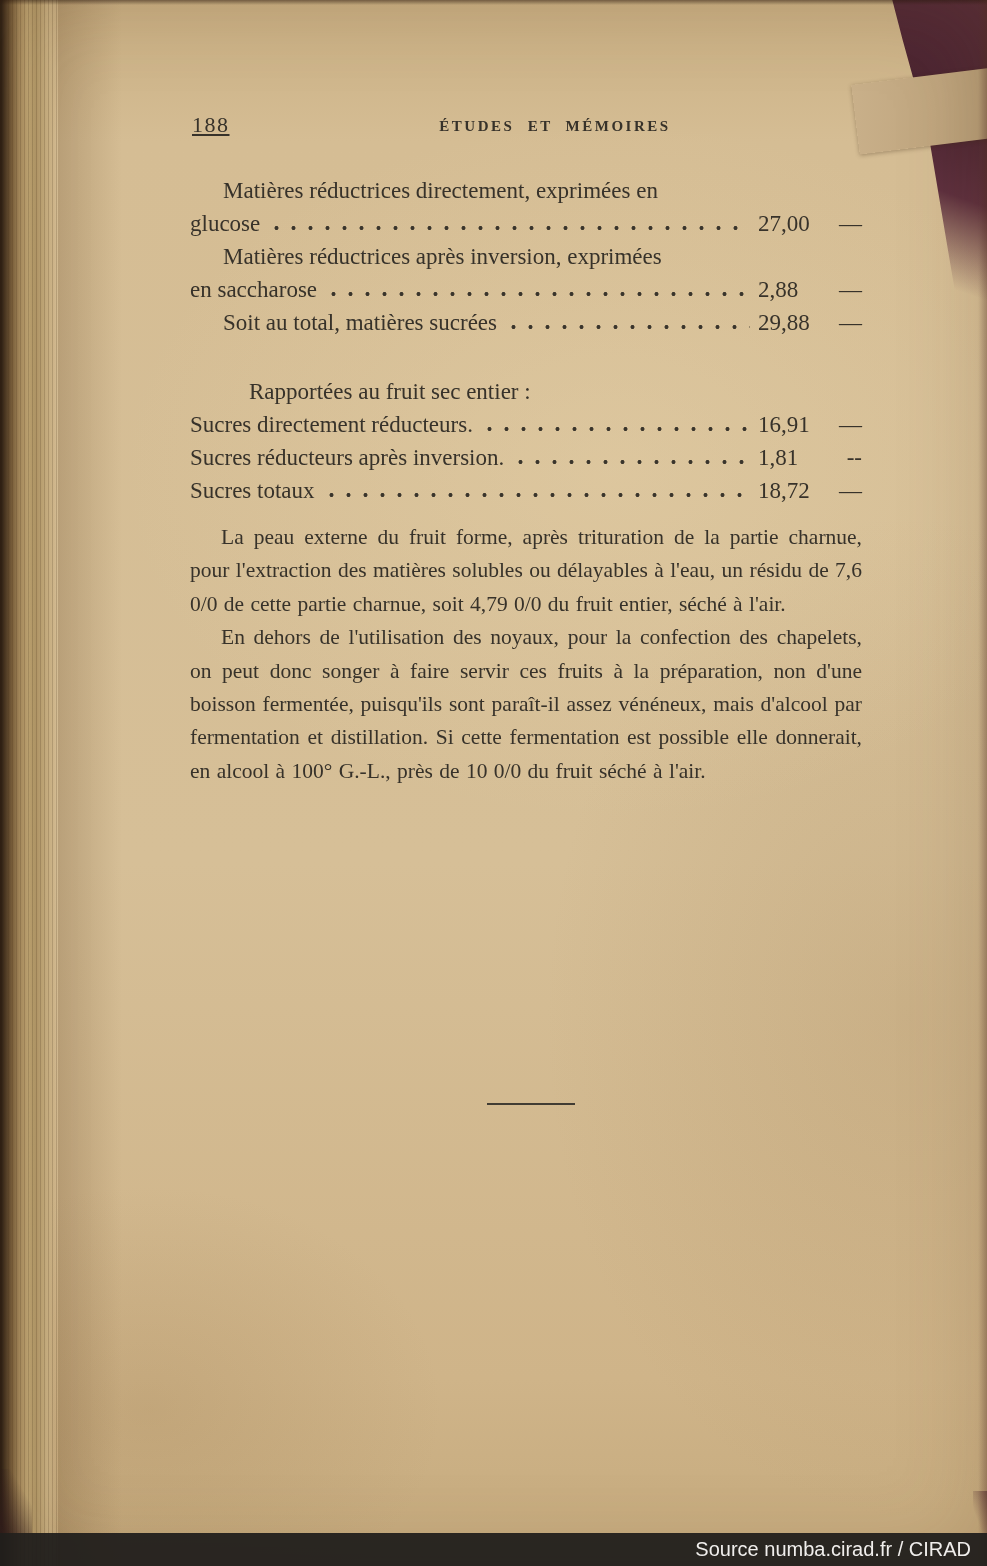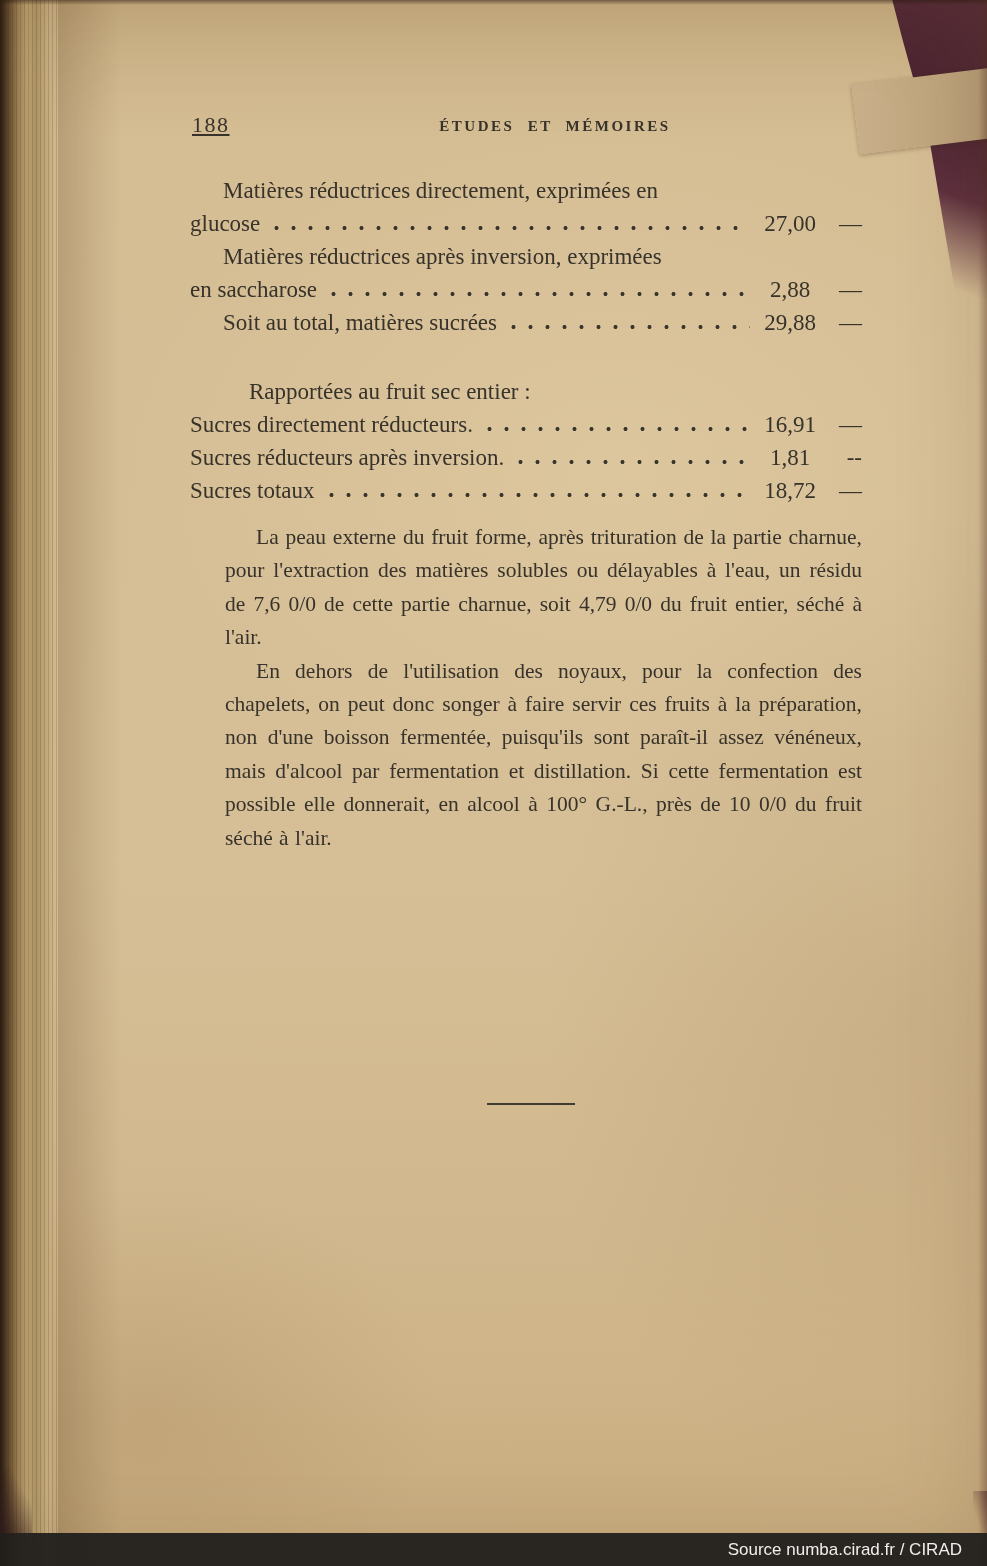--- a/index.html
+++ b/index.html
@@ -82,41 +82,41 @@
   .sugar-table { margin-top: 22px; font-size: 23px; line-height: 33px; }
   .ind1 { padding-left: 33px; }
   .ind2 { padding-left: 59px; margin-top: 36px; }
   .t-row { display: flex; align-items: baseline; }
   .t-label { white-space: nowrap; }
   .leader {
     flex: 1 1 auto; height: 6px; margin: 0 8px 0 14px;
     background-image: radial-gradient(circle at 2.5px 3px, #3a352c 1.7px, rgba(0,0,0,0) 2.3px);
     background-size: 17px 6px; background-repeat: repeat-x; background-position: left bottom;
   }
-  .t-value { flex: 0 0 64px; text-align: center; white-space: nowrap; }
+  .t-value { flex: 0 0 64px; text-align: left; white-space: nowrap; }
   .t-dash  { flex: 0 0 40px; text-align: right; white-space: nowrap; }
 
-  .paras { margin-top: 14px; margin-left: 35px; }
+  .paras { margin-top: 14px; }
   .para {
     margin: 0; font-size: 21.5px; line-height: 33.4px;
     text-align: justify; text-indent: 31px; word-spacing: 1px;
   }
   .sp { font-style: italic; }
 
   .rule {
     position: absolute; left: 487px; top: 1103px; width: 88px; height: 2px;
     background: #413c33; z-index: 10;
   }
 
   .footer {
     position: absolute; left: 0; right: 0; bottom: 0; height: 33px; z-index: 50;
     background: rgba(32,30,28,.94); color: #f0eeec;
-    font-family: "Liberation Sans", "DejaVu Sans", sans-serif; font-size: 17px;
+    font-family: "Liberation Sans", "DejaVu Sans", sans-serif; font-size: 20px;
     display: flex; align-items: center; justify-content: flex-end;
-    padding-right: 25px; box-sizing: border-box;
+    padding-right: 16px; box-sizing: border-box;
   }
 </style>
 </head>
 <body>
 
 <div class="spine"></div>
 <div class="spine-shadow"></div>
 <div class="cover-corner"></div>
 <div class="tape"></div>
 <div class="edge-top"></div>

